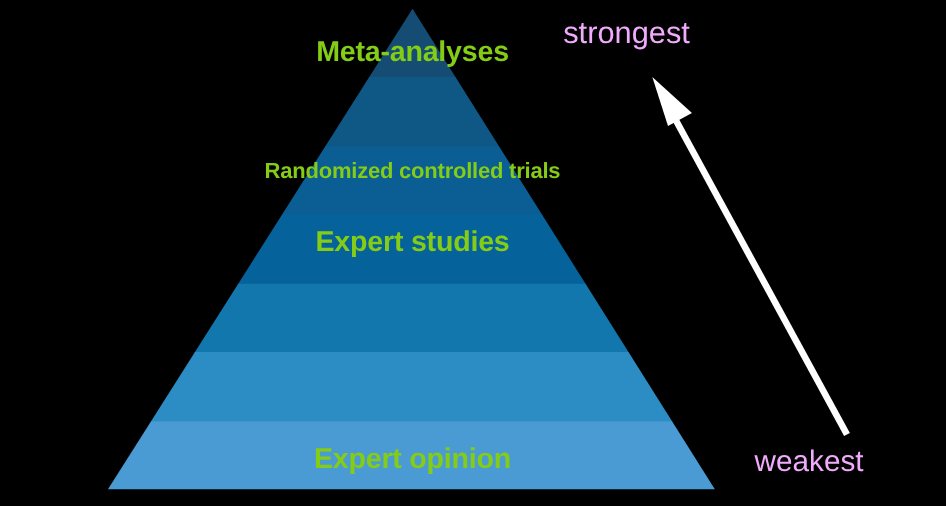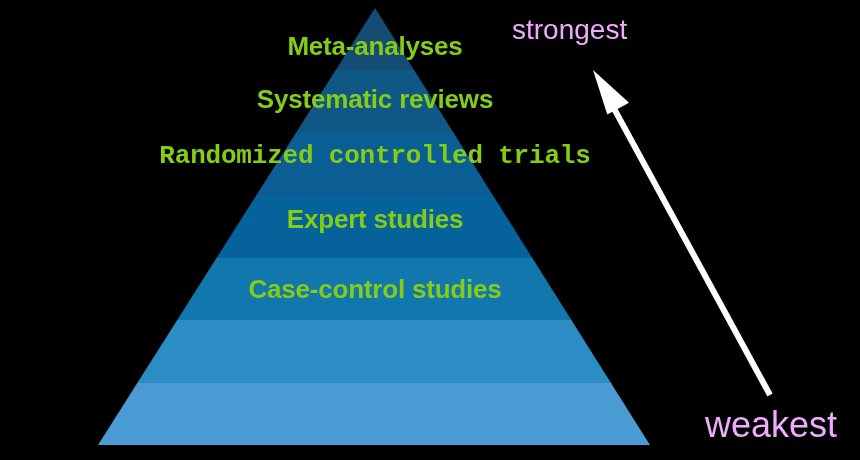--- a/index.html
+++ b/index.html
@@ -62,21 +62,20 @@
       <rect class="band" x="0" width="860" y="383" height="62.6" fill="#4a9ad4"></rect>
     </g>
 
     <g>
       <line id="arrow-shaft" stroke-linecap="butt" x1="770" y1="395" x2="610.2182261046759" y2="101.61538691536538" stroke="#ffffff" stroke-width="6"></line>
       <polygon id="arrow-head" points="593,70 629.0523497628038,102.7448939008887 607.2728609988854,114.60633855077654" fill="#ffffff"></polygon>
     </g>
   </svg>
 
   <div class="level-label" style="top: 30px; font-size: 26px; line-height: 32px; left: 1px;">Meta-analyses</div>
-  <div class="level-label" style="top: 83px; font-size: 26px; line-height: 32px; left: 1px;">Systematic reviews</div>
-  <div class="level-label" style="top: 140px; font-size: 26px; line-height: 32px; left: 1px; font-family: Liberation Mono, monospace;">Randomized controlled trials</div>
+  <div class="level-label" style="top: 140px; font-size: 20px; line-height: 32px; left: 1px;">Randomized controlled trials</div>
   <div class="level-label" style="top: 203px; font-size: 26px; line-height: 32px; left: 1px;">Expert studies</div>
-  <div class="level-label" style="top: 273px; font-size: 26px; line-height: 32px; left: 1px;">Case-control studies</div>
+  <div class="level-label" style="top: 400px; font-size: 26px; line-height: 32px; left: 1px;">Expert opinion</div>
 
   <div class="side-label" id="label-strongest" style="left: 512px; top: 14px; font-size: 28px;">strongest</div>
-  <div class="side-label" id="label-weakest" style="left: 705px; top: 404px; font-size: 36px;">weakest</div>
+  <div class="side-label" id="label-weakest" style="left: 686px; top: 404px; font-size: 27px;">weakest</div>
 
 </div>
 
 </body></html>

